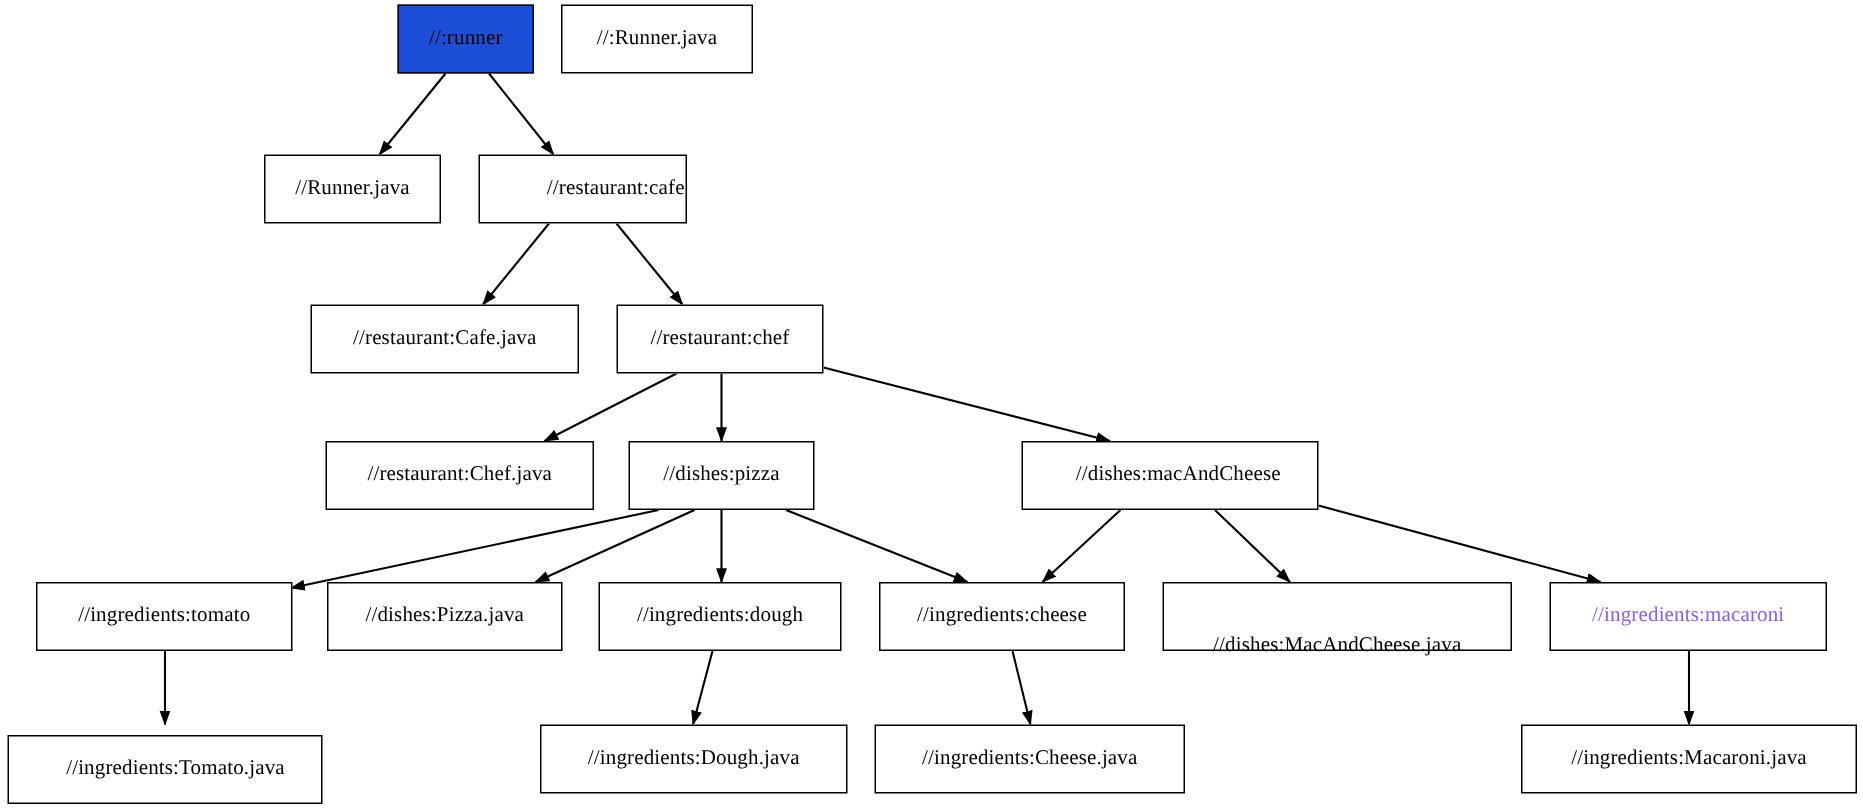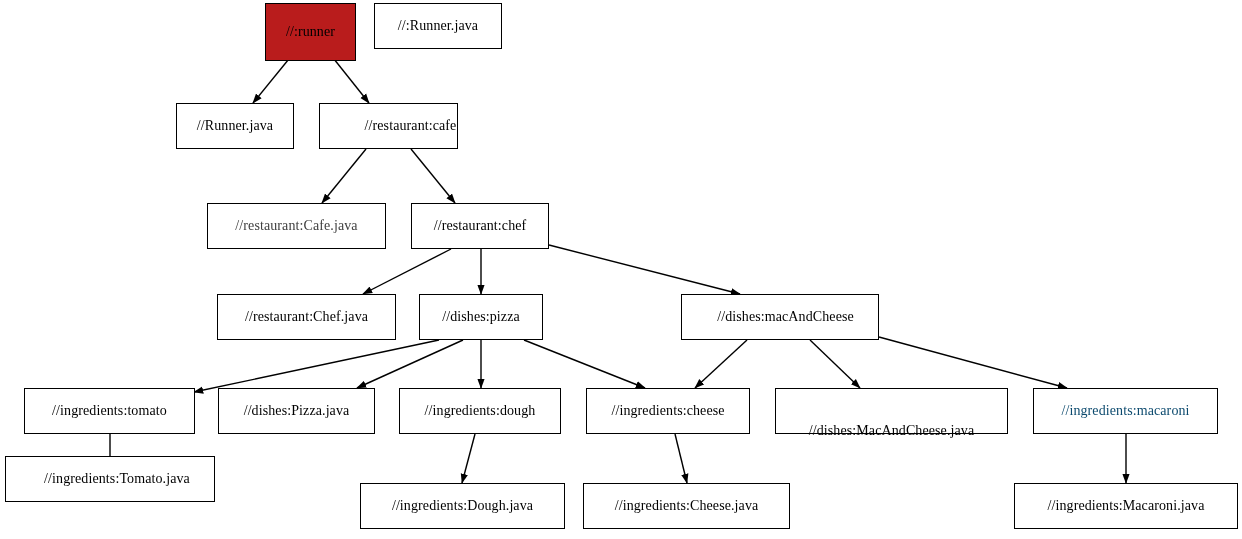--- a/index.html
+++ b/index.html
@@ -75,34 +75,34 @@
         <line x1="810" y1="340" x2="860" y2="388" stroke="#000000" stroke-width="1.4" marker-end="url(#arrowhead)"></line>
         <line x1="879" y1="337" x2="1067" y2="388" stroke="#000000" stroke-width="1.4" marker-end="url(#arrowhead)"></line>
         <line x1="110" y1="434" x2="110" y2="483" stroke="#000000" stroke-width="1.4" marker-end="url(#arrowhead)"></line>
         <line x1="475" y1="434" x2="462" y2="483" stroke="#000000" stroke-width="1.4" marker-end="url(#arrowhead)"></line>
         <line x1="675" y1="434" x2="687" y2="483" stroke="#000000" stroke-width="1.4" marker-end="url(#arrowhead)"></line>
         <line x1="1126" y1="434" x2="1126" y2="483" stroke="#000000" stroke-width="1.4" marker-end="url(#arrowhead)"></line>
       </g>
   </svg>
 
   <div id="node-layer">
-      <div class="graph-node" style="left: 265px; top: 3px; width: 91px; height: 58px; border-color: rgb(0, 0, 0); background: #b91c1c; text-align: center;">
+      <div class="graph-node" style="left: 265px; top: 3px; width: 91px; height: 46px; border-color: rgb(0, 0, 0); background: #1d4ed8; text-align: center;">
         <span class="node-label" style="color: rgb(0, 0, 0);">//:runner</span>
       </div>
       <div class="graph-node" style="left: 374px; top: 3px; width: 128px; height: 46px; border-color: rgb(0, 0, 0); background: rgb(255, 255, 255);">
         <span class="node-label" style="color: rgb(0, 0, 0);">//:Runner.java</span>
       </div>
       <div class="graph-node" style="left: 176px; top: 103px; width: 118px; height: 46px; border-color: rgb(0, 0, 0); background: rgb(255, 255, 255);">
         <span class="node-label" style="color: rgb(0, 0, 0);">//Runner.java</span>
       </div>
       <div class="graph-node" style="left: 319px; top: 103px; width: 139px; height: 46px; border-color: rgb(0, 0, 0); background: rgb(255, 255, 255);">
         <span class="node-label" style="color: rgb(0, 0, 0); margin-left: 44px;">//restaurant:cafe</span>
       </div>
       <div class="graph-node" style="left: 207px; top: 203px; width: 179px; height: 46px; border-color: rgb(0, 0, 0); background: rgb(255, 255, 255);">
-        <span class="node-label" style="color: #404040; text-align: right;">//restaurant:Cafe.java</span>
+        <span class="node-label" style="color: #000000; text-align: right;">//restaurant:Cafe.java</span>
       </div>
       <div class="graph-node" style="left: 411px; top: 203px; width: 138px; height: 46px; border-color: rgb(0, 0, 0); background: rgb(255, 255, 255);">
         <span class="node-label" style="color: rgb(0, 0, 0);">//restaurant:chef</span>
       </div>
       <div class="graph-node" style="left: 419px; top: 294px; width: 124px; height: 46px; border-color: rgb(0, 0, 0); background: rgb(255, 255, 255);">
         <span class="node-label" style="color: rgb(0, 0, 0);">//dishes:pizza</span>
       </div>
       <div class="graph-node" style="left: 217px; top: 294px; width: 179px; height: 46px; border-color: rgb(0, 0, 0); background: rgb(255, 255, 255);">
         <span class="node-label" style="color: rgb(0, 0, 0);">//restaurant:Chef.java</span>
       </div>
@@ -118,23 +118,23 @@
       <div class="graph-node" style="left: 399px; top: 388px; width: 162px; height: 46px; border-color: rgb(0, 0, 0); background: rgb(255, 255, 255);">
         <span class="node-label" style="color: rgb(0, 0, 0);">//ingredients:dough</span>
       </div>
       <div class="graph-node" style="left: 586px; top: 388px; width: 164px; height: 46px; border-color: rgb(0, 0, 0); background: rgb(255, 255, 255);">
         <span class="node-label" style="color: rgb(0, 0, 0);">//ingredients:cheese</span>
       </div>
       <div class="graph-node" style="left: 775px; top: 388px; width: 233px; height: 46px; border-color: rgb(0, 0, 0); background: rgb(255, 255, 255);">
         <span class="node-label" style="color: rgb(0, 0, 0); margin-top: 39px;">//dishes:MacAndCheese.java</span>
       </div>
       <div class="graph-node" style="left: 1033px; top: 388px; width: 185px; height: 46px; border-color: rgb(0, 0, 0); background: rgb(255, 255, 255);">
-        <span class="node-label" style="color: #0c4a6e;">//ingredients:macaroni</span>
+        <span class="node-label" style="color: #8b5cf6;">//ingredients:macaroni</span>
       </div>
-      <div class="graph-node" style="left: 5px; top: 456px; width: 210px; height: 46px; border-color: rgb(0, 0, 0); background: rgb(255, 255, 255); padding-left: 14px;">
+      <div class="graph-node" style="left: 5px; top: 490px; width: 210px; height: 46px; border-color: rgb(0, 0, 0); background: rgb(255, 255, 255); padding-left: 14px;">
         <span class="node-label" style="color: rgb(0, 0, 0);">//ingredients:Tomato.java</span>
       </div>
       <div class="graph-node" style="left: 360px; top: 483px; width: 205px; height: 46px; border-color: rgb(0, 0, 0); background: rgb(255, 255, 255);">
         <span class="node-label" style="color: rgb(0, 0, 0);">//ingredients:Dough.java</span>
       </div>
       <div class="graph-node" style="left: 583px; top: 483px; width: 207px; height: 46px; border-color: rgb(0, 0, 0); background: rgb(255, 255, 255);">
         <span class="node-label" style="color: rgb(0, 0, 0);">//ingredients:Cheese.java</span>
       </div>
       <div class="graph-node" style="left: 1014px; top: 483px; width: 224px; height: 46px; border-color: rgb(0, 0, 0); background: rgb(255, 255, 255);">
         <span class="node-label" style="color: rgb(0, 0, 0);">//ingredients:Macaroni.java</span>

